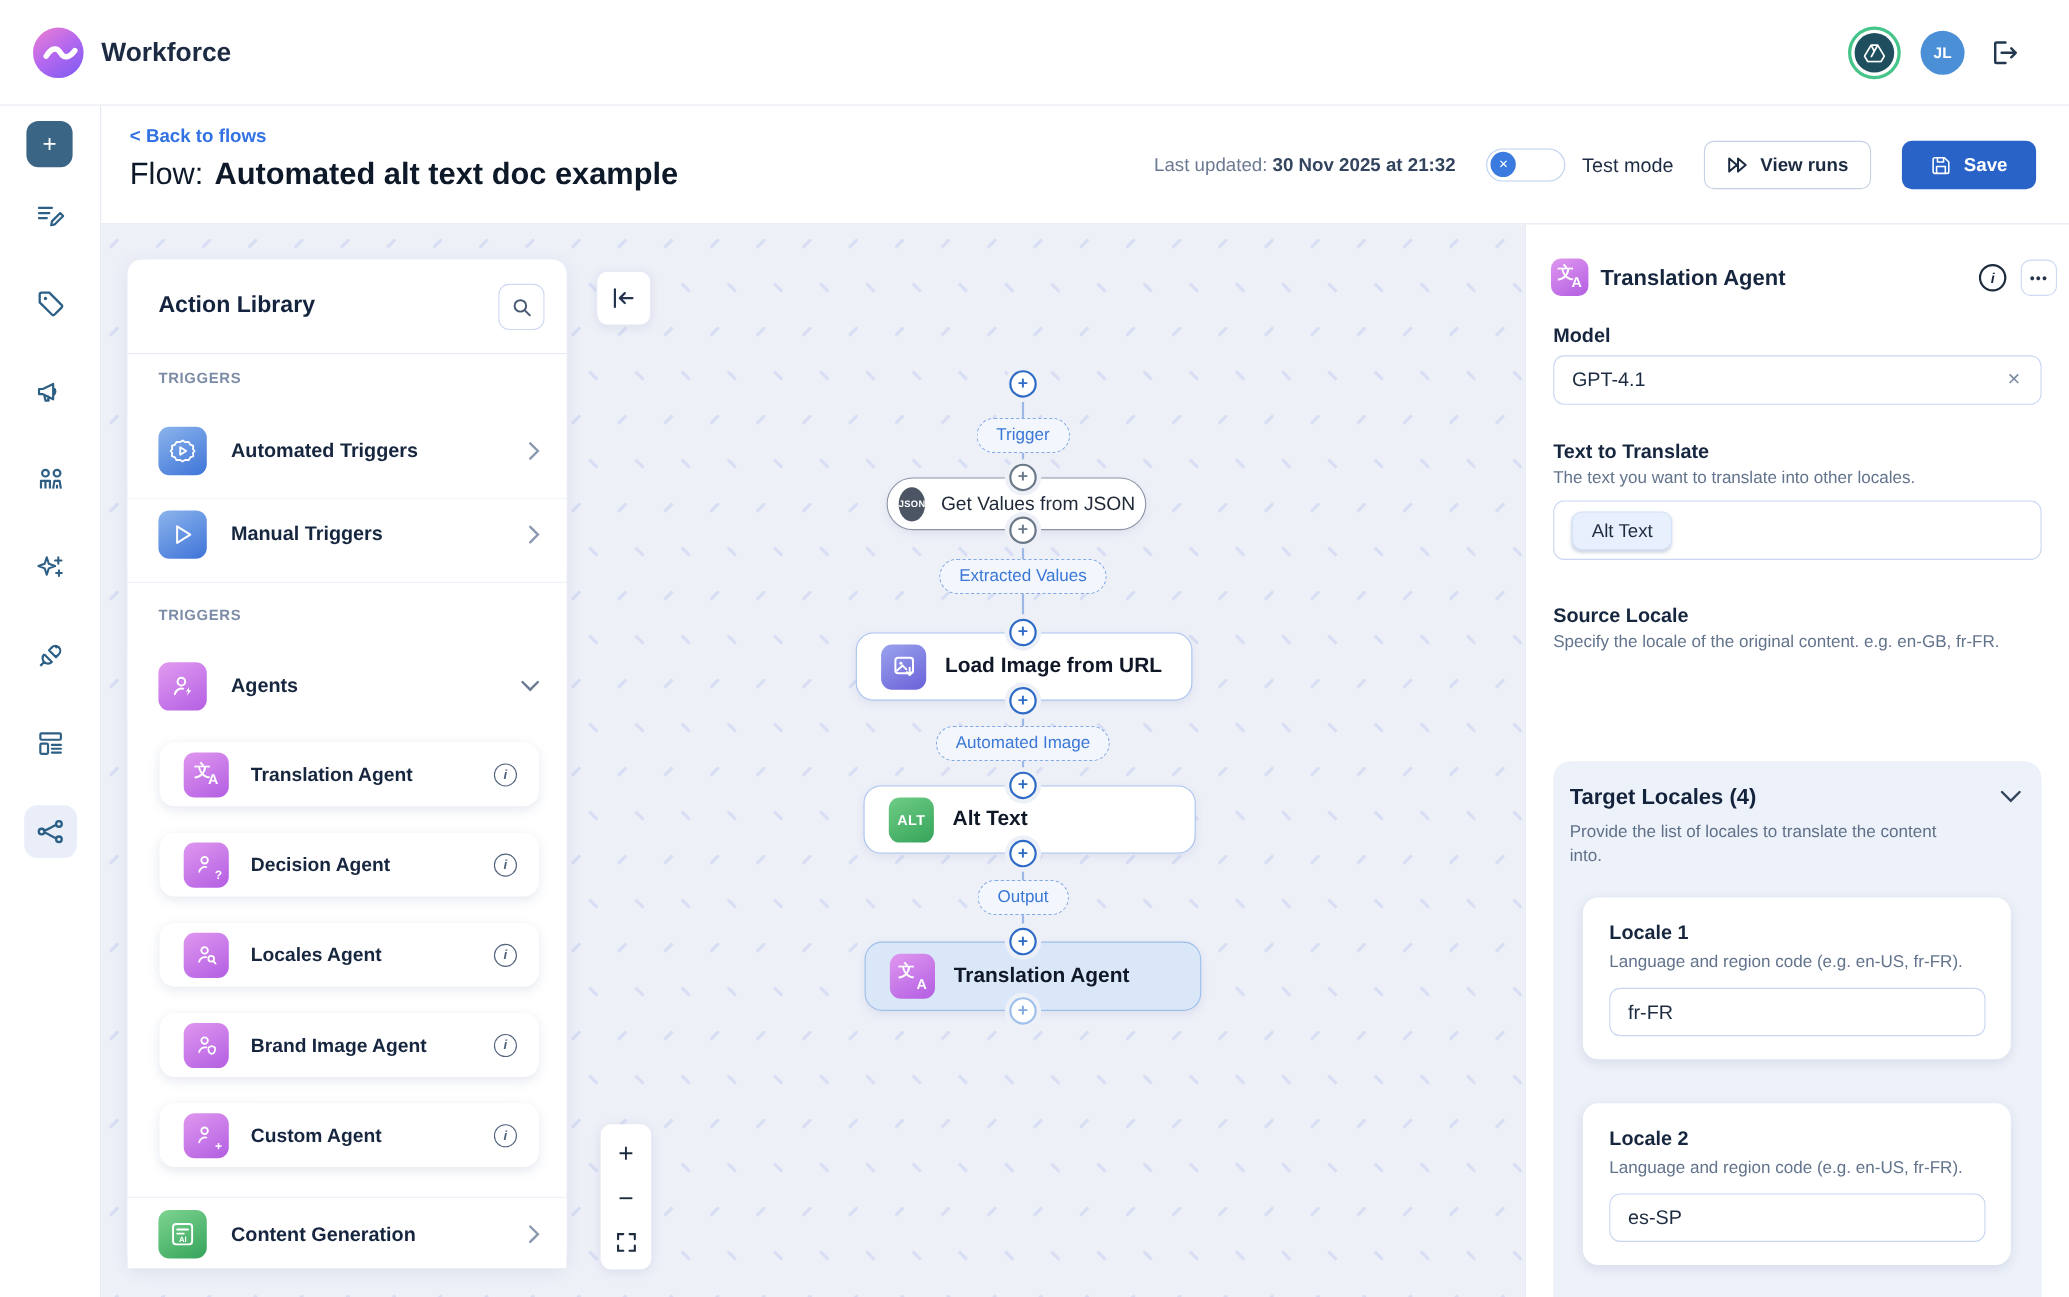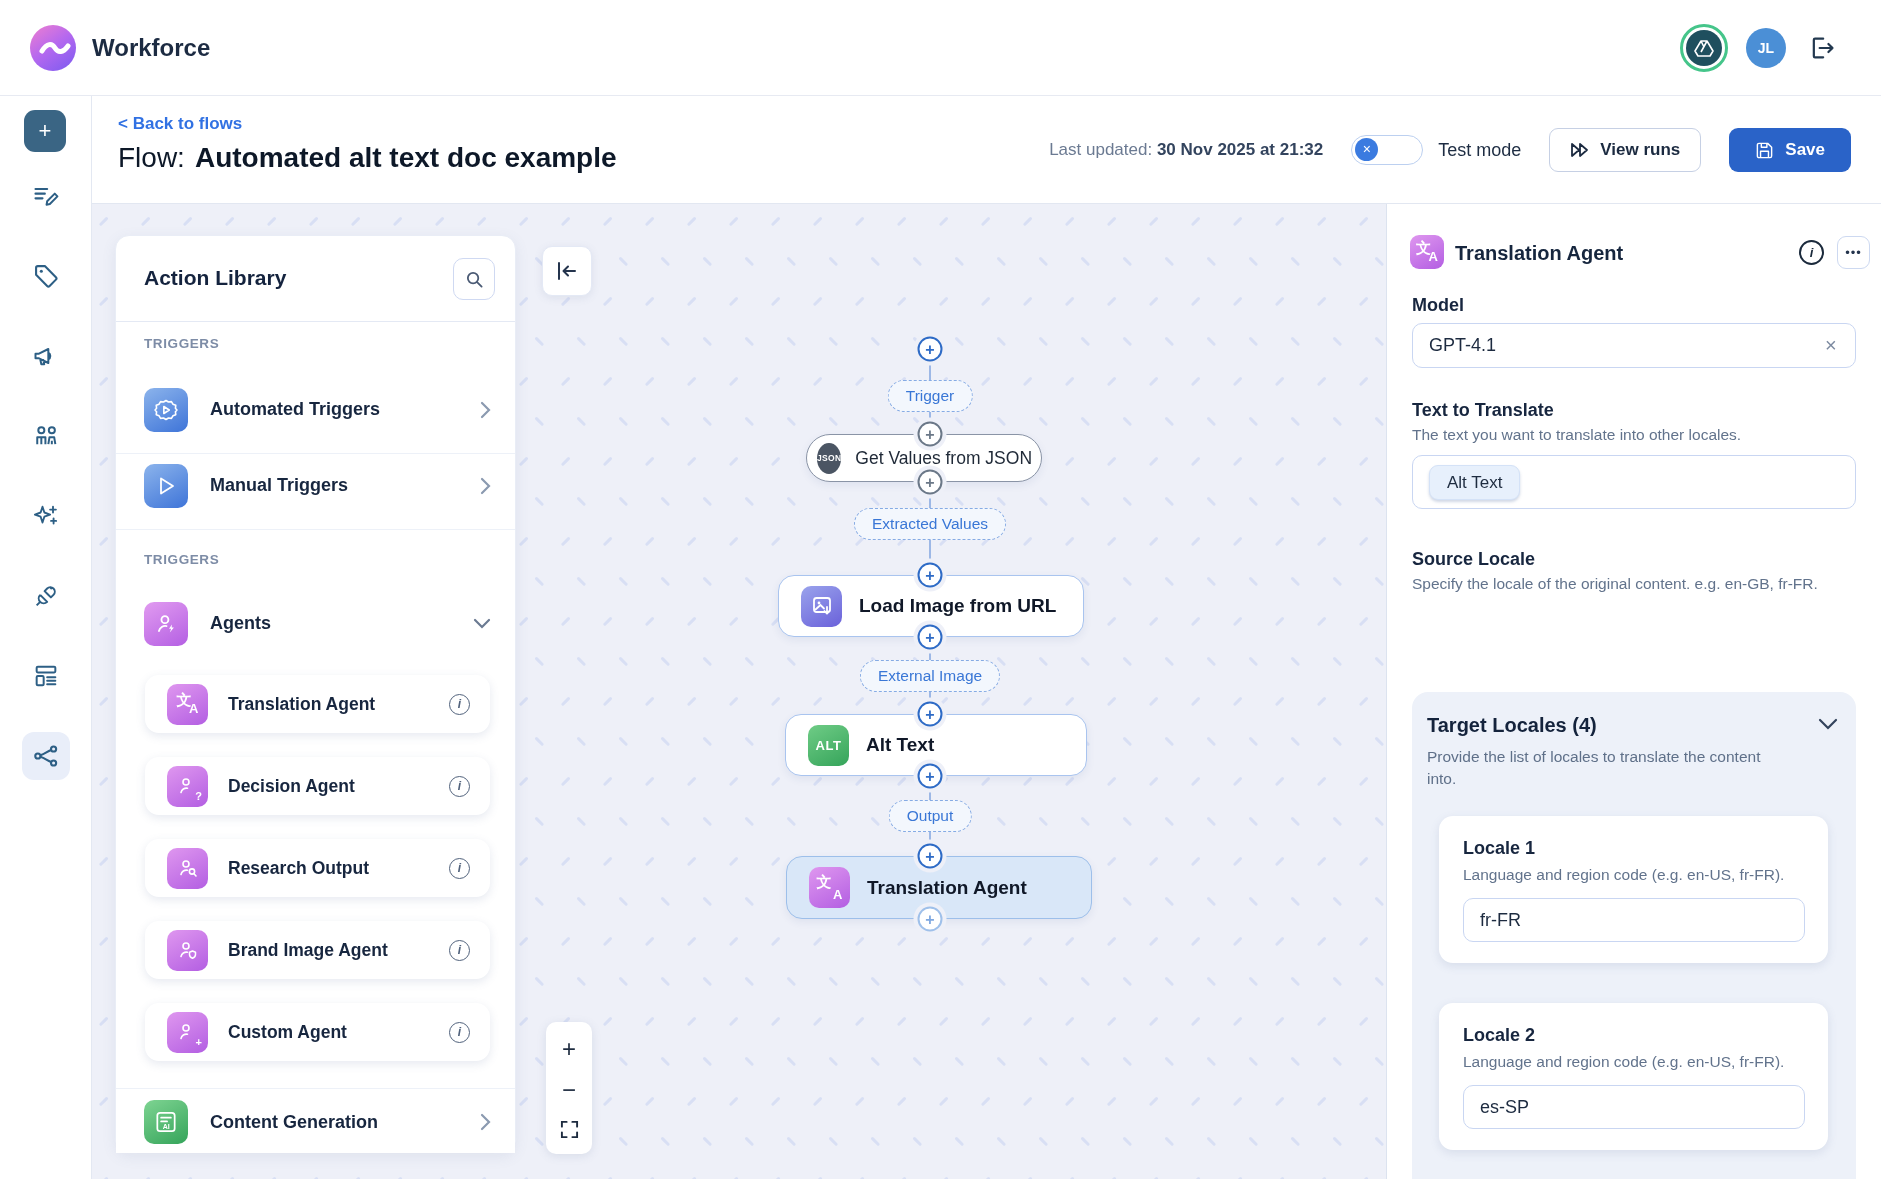--- a/index.html
+++ b/index.html
@@ -1112,21 +1112,21 @@
   <div class="plusdot gray" style="left:838px; top:278px;">+</div>
   <div class="plusdot" style="left:838px; top:371px;">+</div>
   <div class="plusdot" style="left:838px; top:433px;">+</div>
   <div class="plusdot" style="left:838px; top:510px;">+</div>
   <div class="plusdot" style="left:838px; top:572px;">+</div>
   <div class="plusdot" style="left:838px; top:652px;">+</div>
   <div class="plusdot faint" style="left:838px; top:715px;">+</div>
 
   <div class="pill" style="left:838px; top:192px;">Trigger</div>
   <div class="pill" style="left:838px; top:320px;">Extracted Values</div>
-  <div class="pill" style="left:838px; top:472px;">External Image</div>
+  <div class="pill" style="left:838px; top:472px;">Automated Image</div>
   <div class="pill" style="left:838px; top:612px;">Output</div>
 
   <button class="collapse-btn">
     <svg width="22" height="20" viewBox="0 0 22 20">
         <path d="M3 2 V18 M19 10 H8 M12 5.5 L7.5 10 L12 14.5" fill="none" stroke="#24344d" stroke-width="2" stroke-linecap="round" stroke-linejoin="round"></path>
       </svg>
   </button>
 
   <section class="library">
     <div class="lib-head">
@@ -1214,21 +1214,21 @@
 
     <button class="agent-card" style="top:603px">
       <span class="agent-mini">
         <svg width="24" height="24" viewBox="0 0 24 24">
             <circle cx="10" cy="8" r="3" fill="none" stroke="#fff" stroke-width="1.6"></circle>
             <path d="M5 18.5 a5.5 5.5 0 0 1 6.5 -4.3" fill="none" stroke="#fff" stroke-width="1.6" stroke-linecap="round"></path>
             <circle cx="16" cy="15.5" r="2.6" fill="none" stroke="#fff" stroke-width="1.6"></circle>
             <path d="M18 17.8 L20 20" stroke="#fff" stroke-width="1.6" stroke-linecap="round"></path>
           </svg>
       </span>
-      <span class="agent-label">Research Output</span>
+      <span class="agent-label">Locales Agent</span>
       <span class="info-dot">i</span>
     </button>
 
     <button class="agent-card" style="top:685px">
       <span class="agent-mini">
         <svg width="24" height="24" viewBox="0 0 24 24">
             <circle cx="10" cy="8" r="3" fill="none" stroke="#fff" stroke-width="1.6"></circle>
             <path d="M5 18.5 a5.5 5.5 0 0 1 6.5 -4.3" fill="none" stroke="#fff" stroke-width="1.6" stroke-linecap="round"></path>
             <path d="M16.5 13 L19.5 14.2 V16.5 C19.5 18.3 18.2 19.6 16.5 20.2 C14.8 19.6 13.5 18.3 13.5 16.5 V14.2 Z" fill="none" stroke="#fff" stroke-width="1.5" stroke-linejoin="round"></path>
           </svg>

